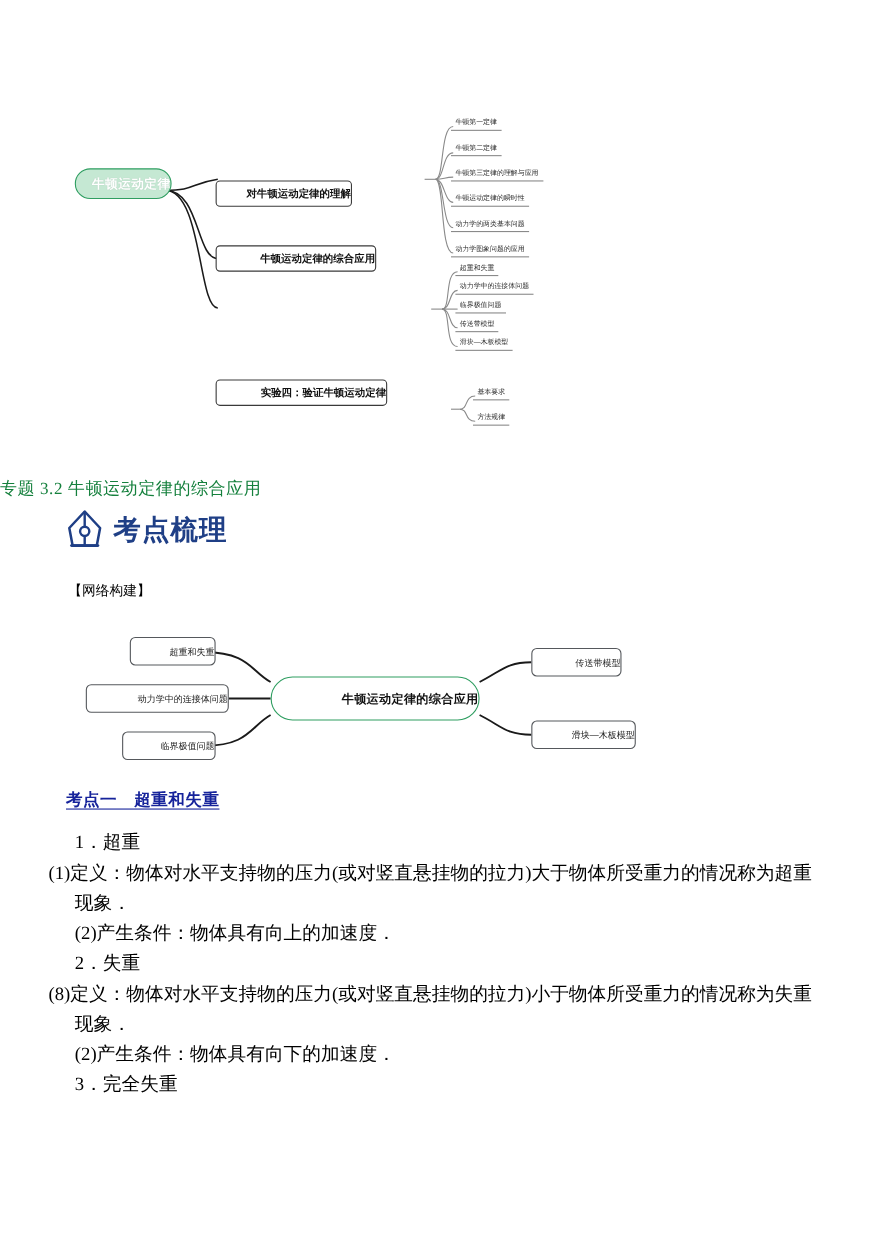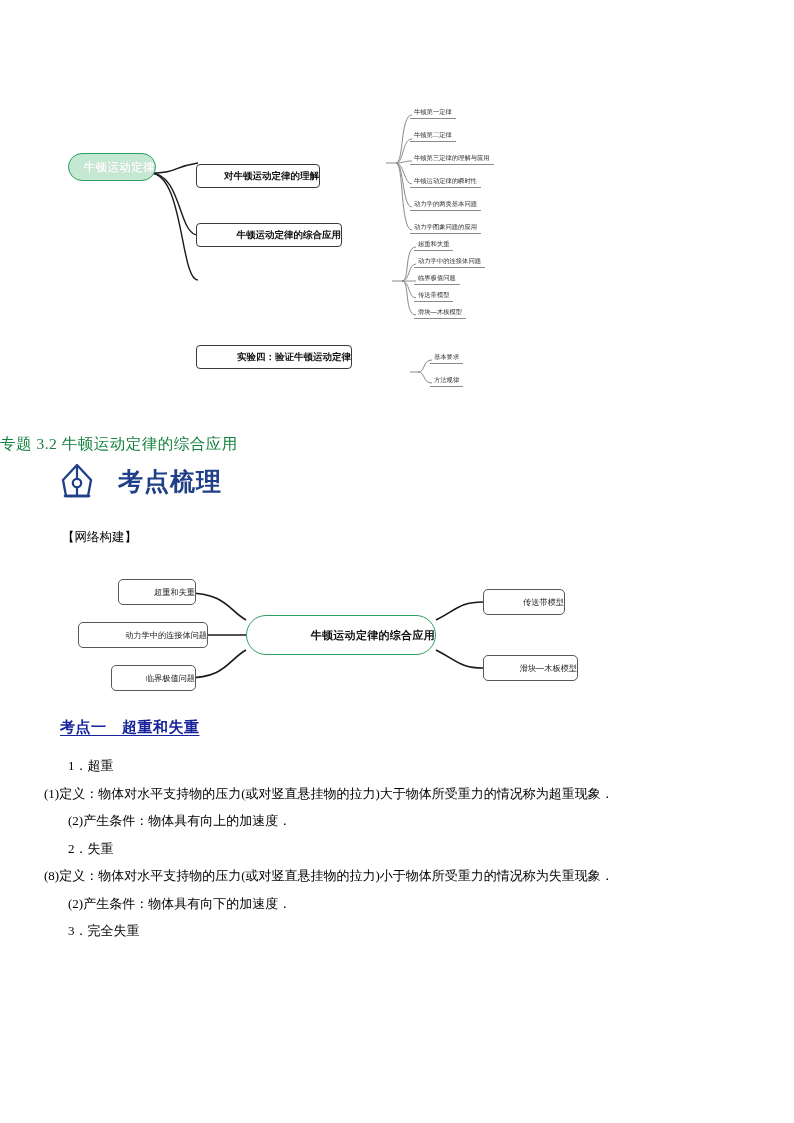--- a/index.html
+++ b/index.html
@@ -88,21 +88,21 @@
     letter-spacing: 0.5px;
   }
 
   
   #section-banner {
     position: absolute;
     left: 60px;
     top: 463px;
     display: flex;
     align-items: center;
-    gap: 24px;
+    gap: 9px;
   }
   #section-banner .banner-text {
     font-family: "Liberation Sans", "DejaVu Sans", sans-serif;
     font-size: 25px;
     font-weight: bold;
     color: #1f3f86;
     letter-spacing: 1px;
   }
   .pen-icon { width: 34px; height: 36px; display: block; }
 
@@ -156,21 +156,21 @@
     letter-spacing: 0.5px;
   }
 
   
   #body-text {
     position: absolute;
     left: 44px;
     top: 752px;
     width: 706px;
     font-family: "Liberation Serif", "DejaVu Serif", serif;
-    font-size: 13px;
+    font-size: 17px;
     line-height: 27.5px;
     color: #000000;
   }
   #body-text p { margin: 0; text-indent: 0; }
   #body-text p.indent { padding-left: 24px; }
   #body-text p.flow { padding-left: 24px; text-indent: -24px; }
 </style>
 </head>
 <body>
 

